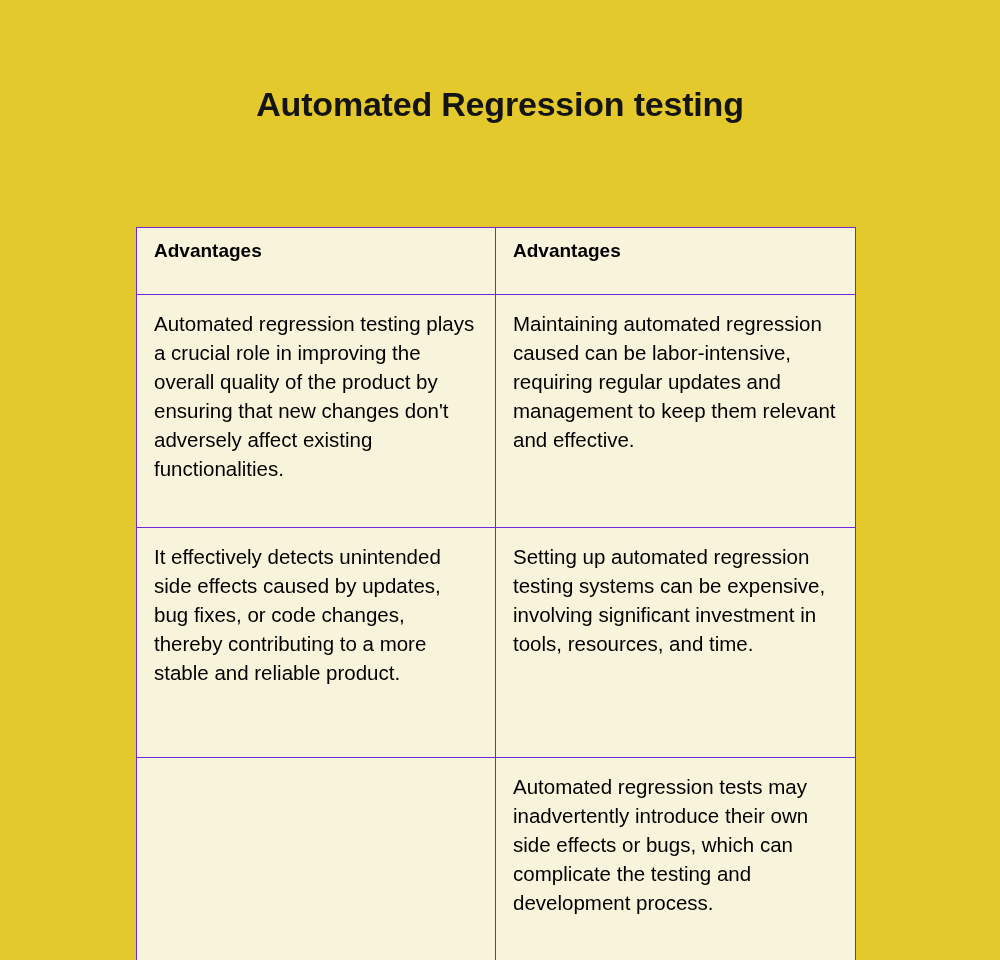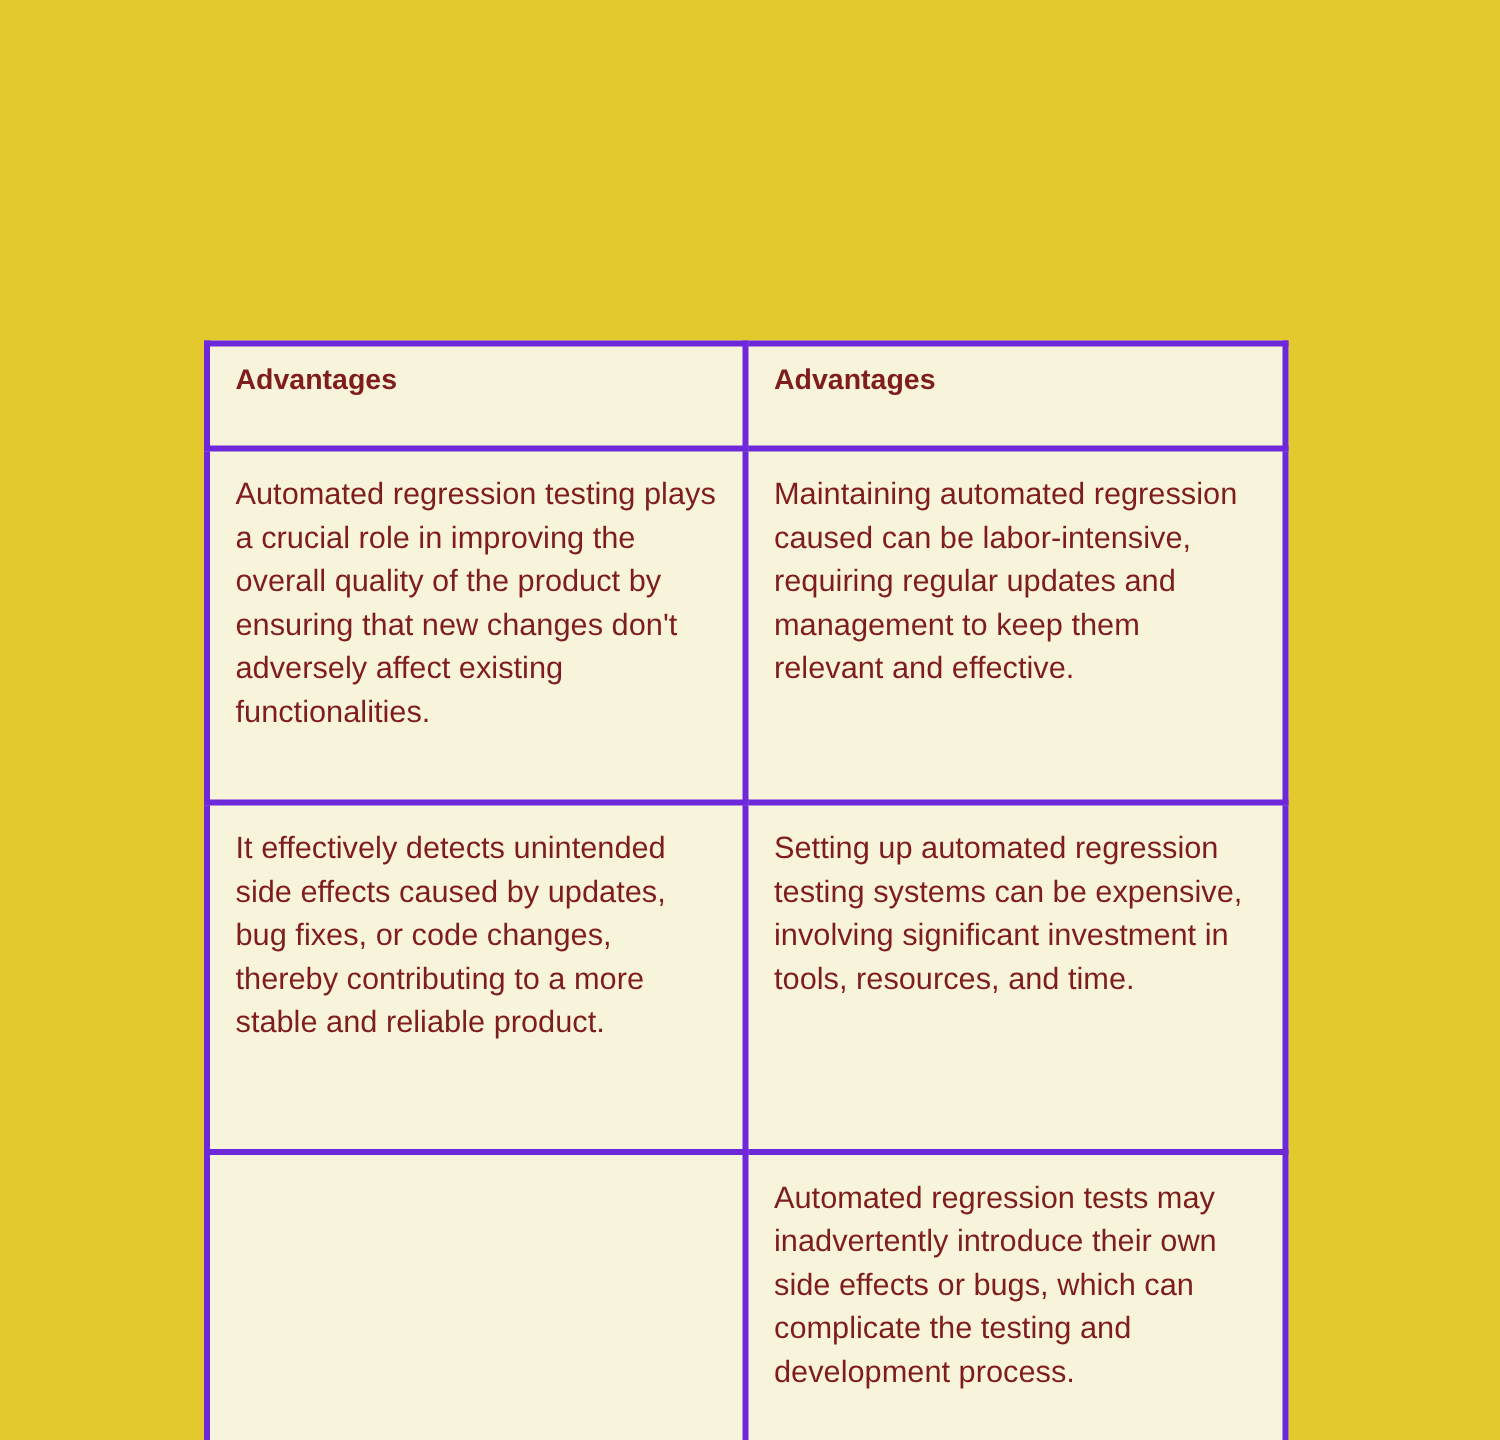--- a/index.html
+++ b/index.html
@@ -38,25 +38,25 @@
     top: 227px;
     width: 719px;
     border-collapse: collapse;
     table-layout: fixed;
     background: #f8f4dc;
   }
   .comparison-table col.col-left { width: 359px; }
   .comparison-table col.col-right { width: 360px; }
   .comparison-table th,
   .comparison-table td {
-    border: 4px solid #6d28d9;
+    border: 1px solid #6d28d9;
     background: #f8f4dc;
     vertical-align: top;
     text-align: left;
-    color: #7f1d1d;
+    color: #000000;
     padding: 14px 17px 16px 17px;
   }
   .comparison-table th {
     font-size: 19px;
     font-weight: bold;
     line-height: 24px;
     height: 45px;
     padding-top: 11px;
     padding-bottom: 10px;
   }
@@ -70,20 +70,21 @@
   }
   .row-1 td { height: 202px; }
   .row-2 td { height: 199px; margin-left: 20px; }
   .row-3 td { height: 205px; }
 </style>
 </head>
 <body>
 
 <div class="page">
 
+  <div class="page-title">Automated Regression testing</div>
 
   <table class="comparison-table">
     <colgroup>
       <col class="col-left">
       <col class="col-right">
     </colgroup>
     <thead>
       <tr>
         <th>Advantages</th>
         <th>Advantages</th>

